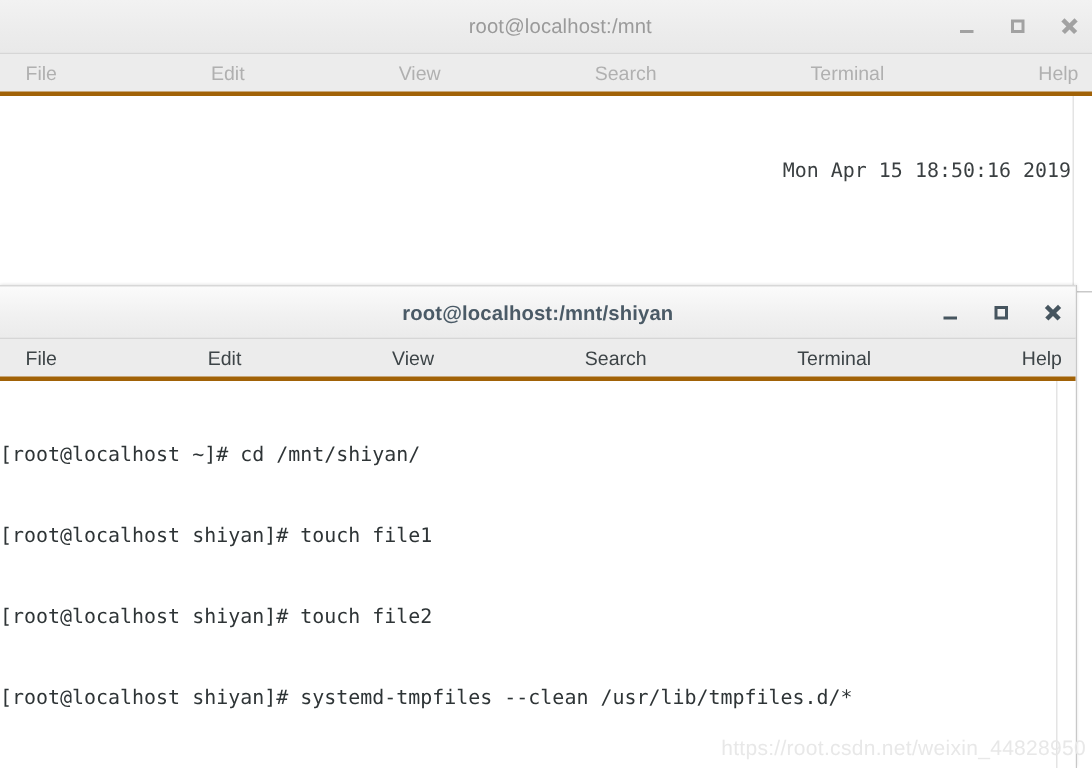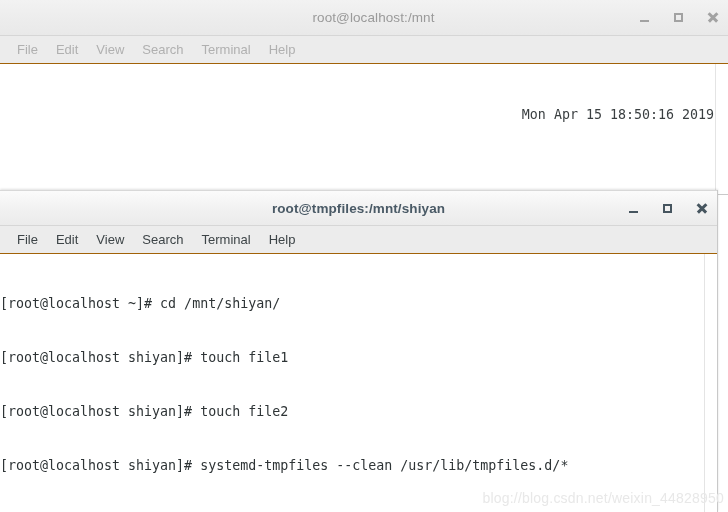--- a/index.html
+++ b/index.html
@@ -84,25 +84,26 @@
     width: 12px;
     height: 2.6px;
     background: currentColor;
   }
   .gl-close::before { transform: rotate(45deg); }
   .gl-close::after  { transform: rotate(-45deg); }
 
   .menubar {
     height: 28px;
     background: #ececec;
-    border-bottom: 1px solid #a16207;
+    border-bottom: 3px solid #a16207;
     display: flex;
     align-items: center;
     padding-left: 8px;
     box-sizing: border-box;
+    justify-content: space-between;
   }
   .menu-item {
     font-size: 13px;
     padding: 0 9px;
     line-height: 27px;
     white-space: nowrap;
     cursor: default;
   }
 
   .term-body {
@@ -228,21 +229,21 @@
       
     </div>
     <div class="scrollbar"></div>
   </div>
 
 </div>
 
 <div class="window" id="window-shell">
 
   <div class="titlebar">
-    <div class="title-text">root@tmpfiles:/mnt/shiyan</div>
+    <div class="title-text">root@localhost:/mnt/shiyan</div>
     <div class="win-buttons">
       <span class="win-btn">
           <i class="gl-min"></i>
         </span>
       <span class="win-btn">
           <i class="gl-max"></i>
         </span>
       <span class="win-btn">
           <i class="gl-close"></i>
         </span>
@@ -265,13 +266,13 @@
       <div class="term-line">[root@localhost shiyan]# touch file2</div>
       <div class="term-line">[root@localhost shiyan]# systemd-tmpfiles --clean /usr/lib/tmpfiles.d/*</div>
       <div class="term-line">[root@localhost shiyan]# systemd-tmpfiles --clean /usr/lib/tmpfiles.d/*</div>
       
     </div>
     <div class="scrollbar"></div>
   </div>
 
 </div>
 
-<div class="watermark">blog://blog.csdn.net/weixin_44828950</div>
+<div class="watermark">https://root.csdn.net/weixin_44828950</div>
 
 </body></html>

